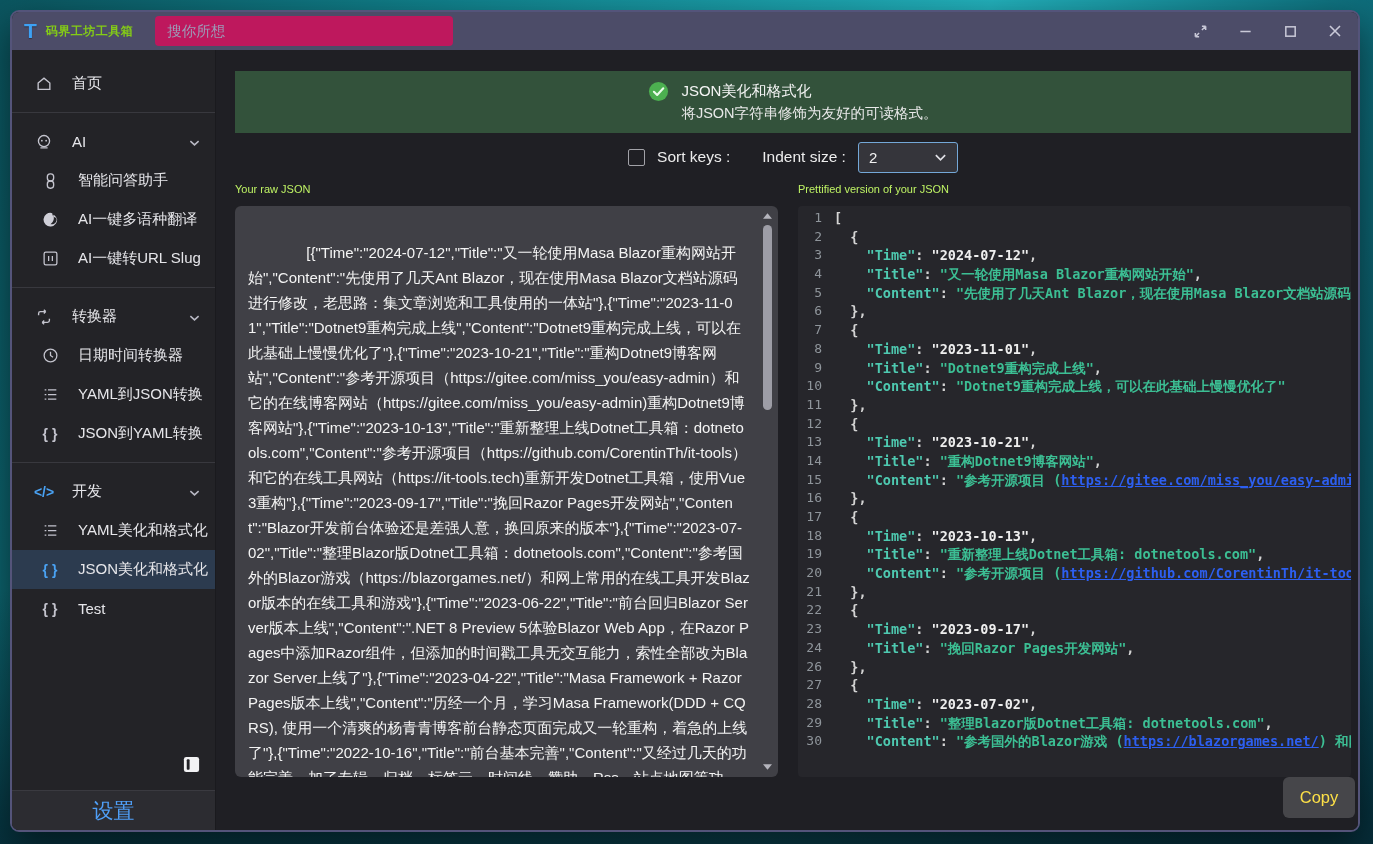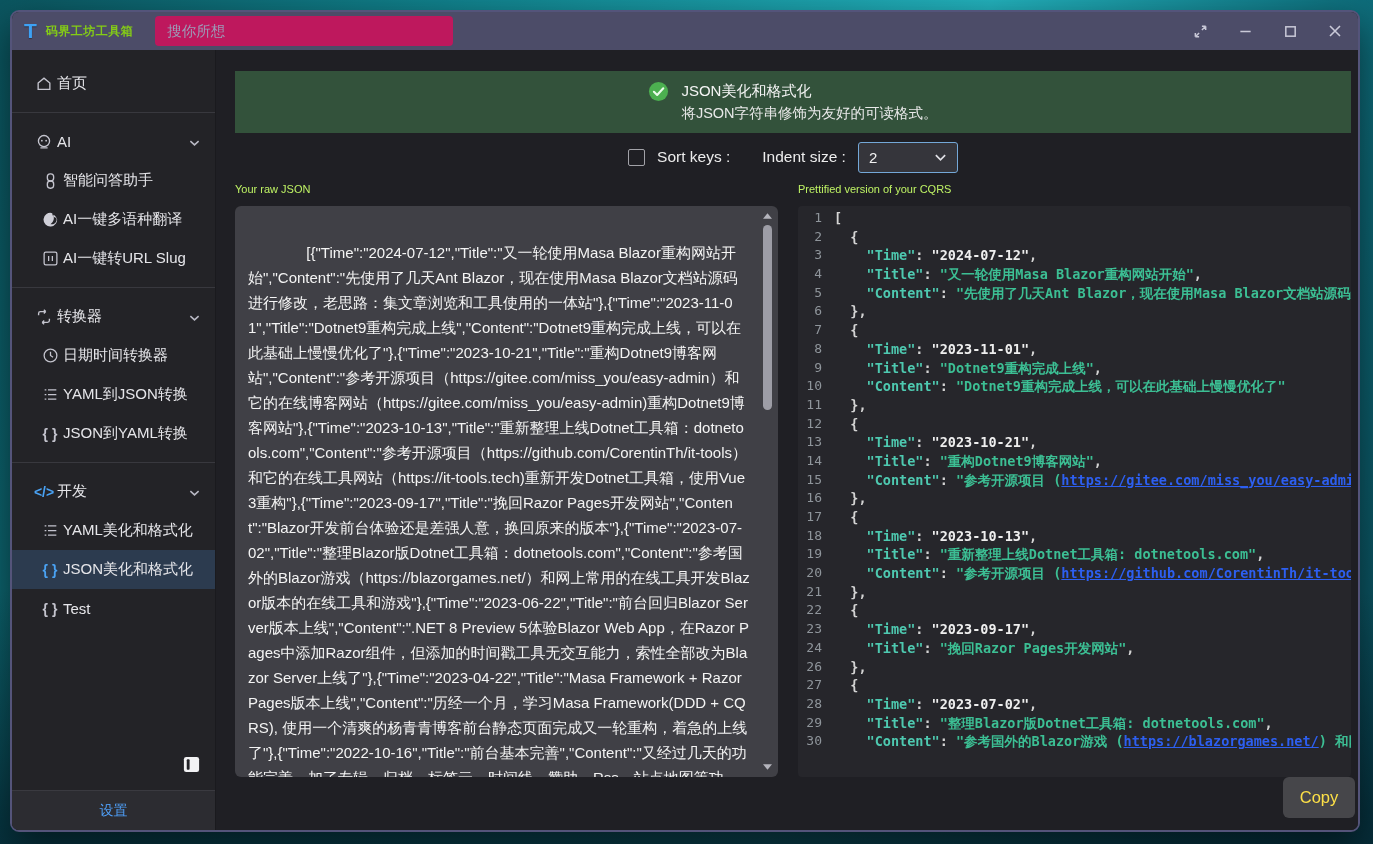--- a/index.html
+++ b/index.html
@@ -25,34 +25,34 @@
     padding:0 12px; color:#e8e8f2; font-size:14.5px; outline:none; font-family:"Liberation Sans",sans-serif;
   }
   .search-box::placeholder { color:#9c9cb8; }
   .win-controls { margin-left:auto; display:flex; align-items:center; gap:27px; }
   .win-btn { width:18px; height:18px; display:flex; align-items:center; justify-content:center; cursor:default; }
   .win-btn svg { stroke:#c9c9d8; stroke-width:1.6; fill:none; }
   
   .app-body { flex:1; display:flex; min-height:0; }
   .sidebar { width:204px; background:#232327; display:flex; flex-direction:column; flex-shrink:0; border-right:1px solid #1a1a1e; }
   .side-scroll { flex:1; padding-top:14px; display:flex; flex-direction:column; overflow:hidden; }
-  .side-item { display:flex; align-items:center; height:39px; padding-left:22px; gap:3px; color:#e6e6ea; font-size:15px; white-space:nowrap; overflow:hidden; flex-shrink:0; }
+  .side-item { display:flex; align-items:center; height:39px; padding-left:22px; gap:18px; color:#e6e6ea; font-size:15px; white-space:nowrap; overflow:hidden; flex-shrink:0; }
   .side-item.sub { padding-left:28px; }
   .side-item.active { background:#2c3b4f; }
   .side-item .ico { width:20px; display:flex; align-items:center; justify-content:center; flex-shrink:0; }
   .side-item .ico svg { stroke:#c4c4ce; fill:none; stroke-width:1.5; }
   .side-item .ico.filled svg { fill:#cfcfd8; stroke:none; }
   .glyph { font-size:14px; color:#c4c4ce; font-weight:bold; letter-spacing:0; }
   .glyph.blue { color:#4aa3f5; }
   .chev { margin-left:auto; margin-right:15px; }
   .chev svg { stroke:#b9b9c4; stroke-width:1.7; fill:none; }
   .side-divider { height:1px; background:#38383e; margin:9px 0; flex-shrink:0; }
   .collapse-row { margin-top:auto; display:flex; justify-content:flex-end; padding:0 14px 12px 0; }
   .side-footer { height:40px; background:#2c2c31; border-top:1px solid #3a3a40; display:flex; align-items:center; justify-content:center; flex-shrink:0; }
-  .settings-link { color:#4f9ff7; font-size:14px; cursor:default; }
+  .settings-link { color:#4f9ff7; font-size:21px; cursor:default; }
   
   .main { flex:1; display:flex; flex-direction:column; background:#1f1f24; padding:0 7px 0 19px; min-width:0; position:relative; }
   .banner { margin-top:21px; height:62px; background:#33523b; display:flex; align-items:center; justify-content:center; flex-shrink:0; }
   .banner-inner { display:flex; gap:12px; }
   .check-circle { width:21px; height:21px; margin-top:1px; flex-shrink:0; }
   .banner-title { color:#f5f5f5; font-size:15px; line-height:21px; }
   .banner-sub { color:#e9e9e9; font-size:14.5px; line-height:21px; margin-top:2px; }
   .controls-row { height:48px; display:flex; align-items:center; justify-content:center; gap:12px; flex-shrink:0; }
   .checkbox { width:17px; height:17px; border:1.5px solid #a2a2a8; border-radius:2px; background:transparent; }
   .ctl-label { color:#ededed; font-size:15.5px; }
@@ -326,21 +326,21 @@
                 <div class="sb-arrow down">
                   <svg width="9" height="6" viewBox="0 0 10 6">
                       <path d="M0 0 L5 6 L10 0 Z"></path>
                     </svg>
                 </div>
               </div>
             </div>
           </div>
 
           <div class="panel right">
-            <div class="panel-label">Prettified version of your CQRS</div>
+            <div class="panel-label">Prettified version of your JSON</div>
             <div class="codebox">
               <div>
                   <div class="code-line"><span class="gutter">1</span><span class="code-content"><span class="tk-p">[</span></span></div>
                   <div class="code-line"><span class="gutter">2</span><span class="code-content"><span class="tk-p">  {</span></span></div>
                   <div class="code-line"><span class="gutter">3</span><span class="code-content"><span class="tk-p">    </span><span class="tk-k">"Time"</span><span class="tk-p">: </span><span class="tk-d">"2024-07-12"</span><span class="tk-p">,</span></span></div>
                   <div class="code-line"><span class="gutter">4</span><span class="code-content"><span class="tk-p">    </span><span class="tk-k">"Title"</span><span class="tk-p">: </span><span class="tk-s">"又一轮使用Masa Blazor重构网站开始"</span><span class="tk-p">,</span></span></div>
                   <div class="code-line"><span class="gutter">5</span><span class="code-content"><span class="tk-p">    </span><span class="tk-k">"Content"</span><span class="tk-p">: </span><span class="tk-s">"先使用了几天Ant Blazor，现在使用Masa Blazor文档站源码进行修改，老思路：集文章浏览和工具使用的一体站"</span></span></div>
                   <div class="code-line"><span class="gutter">6</span><span class="code-content"><span class="tk-p">  },</span></span></div>
                   <div class="code-line"><span class="gutter">7</span><span class="code-content"><span class="tk-p">  {</span></span></div>
                   <div class="code-line"><span class="gutter">8</span><span class="code-content"><span class="tk-p">    </span><span class="tk-k">"Time"</span><span class="tk-p">: </span><span class="tk-d">"2023-11-01"</span><span class="tk-p">,</span></span></div>

